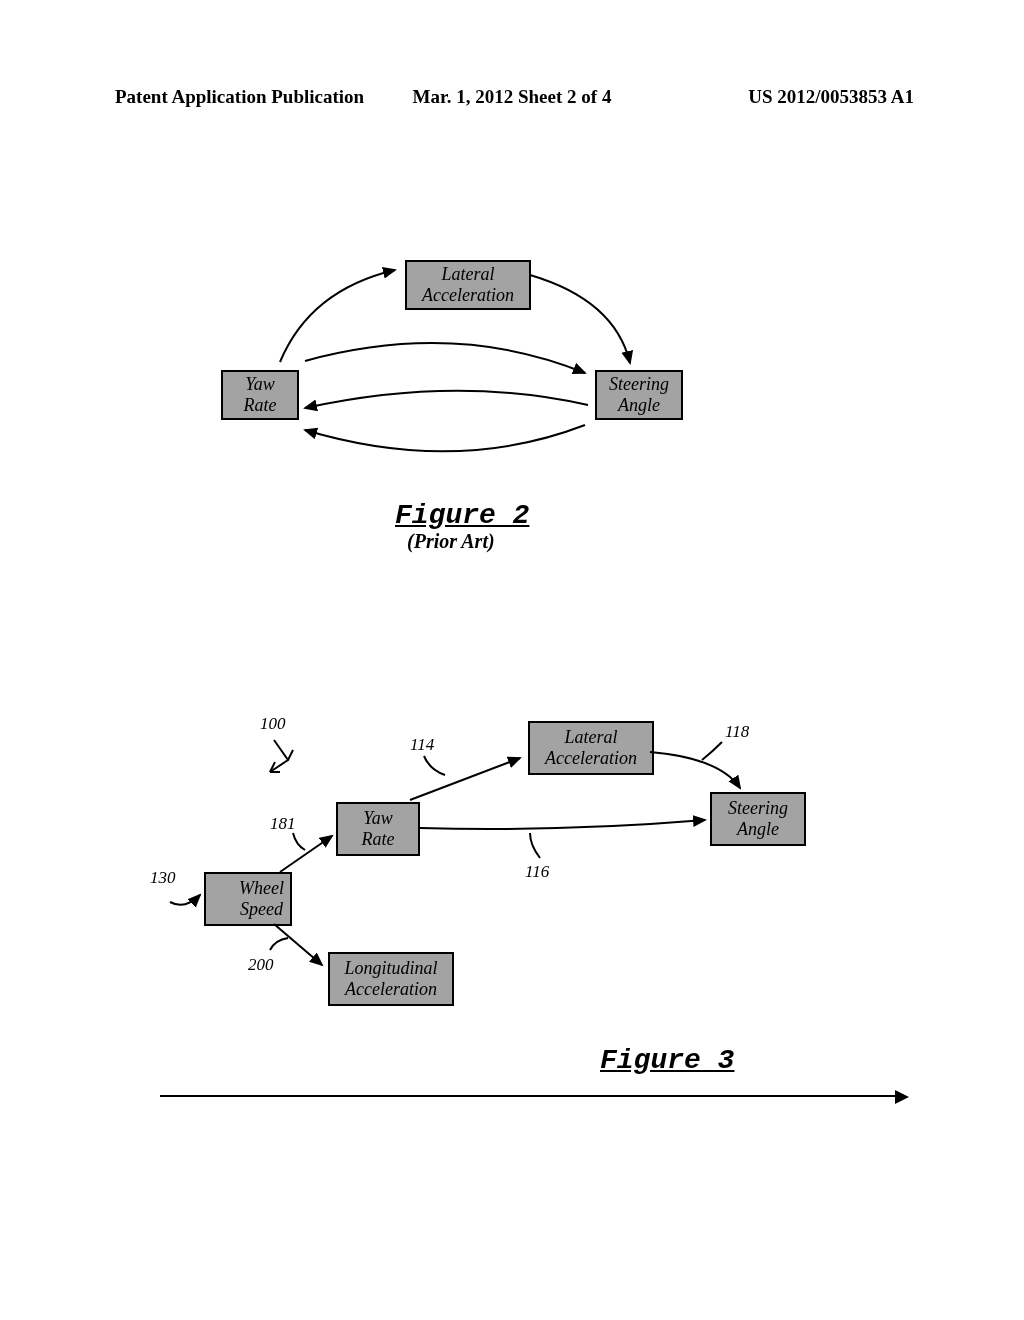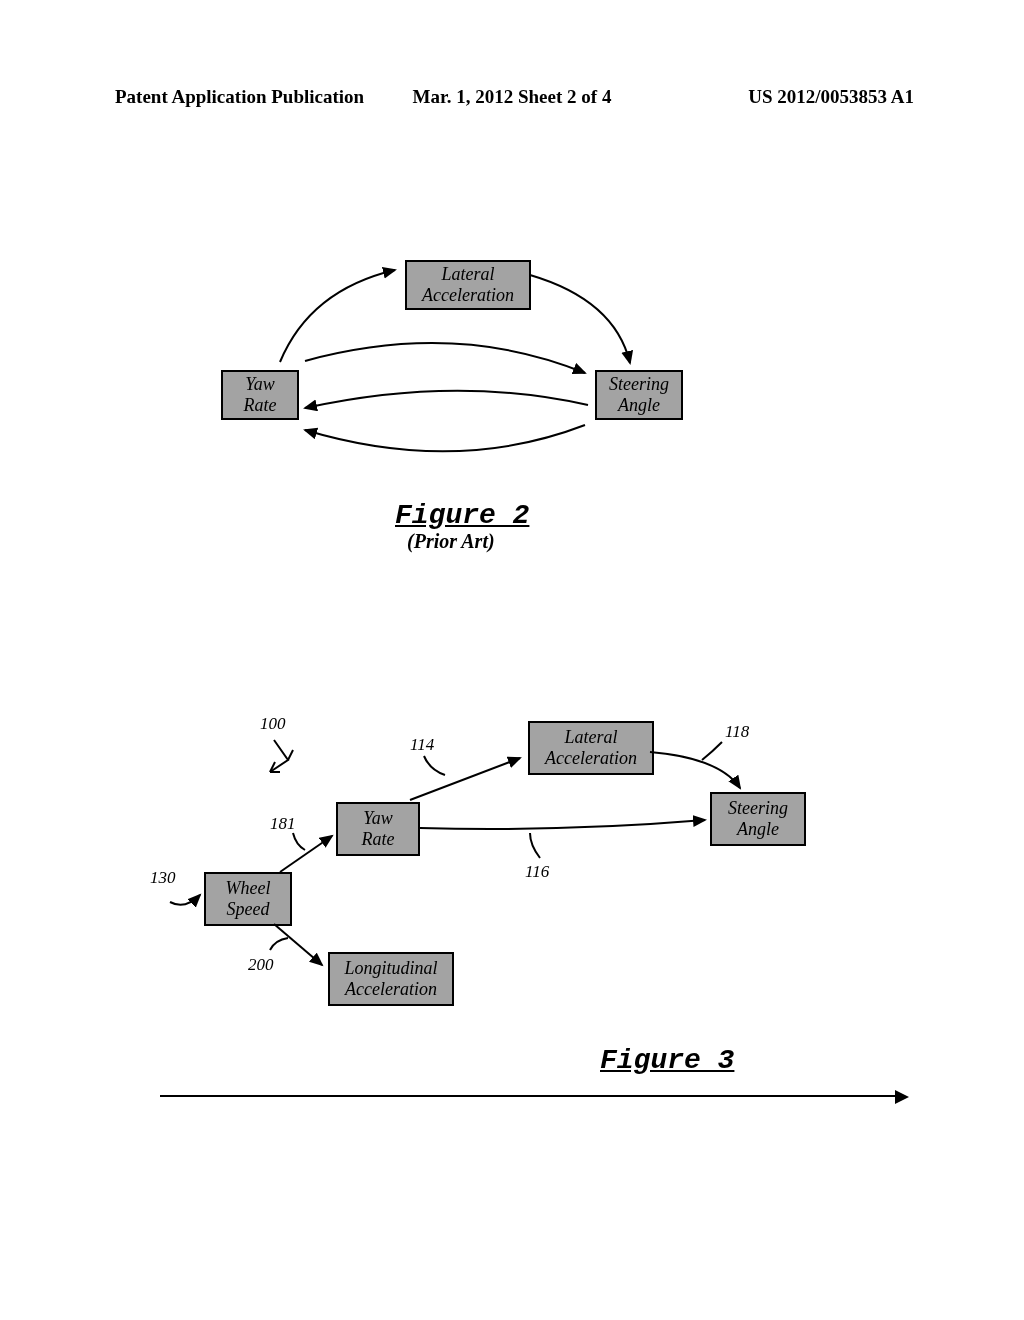--- a/index.html
+++ b/index.html
@@ -136,21 +136,21 @@
   <path d="M 588 405 Q 455 375 305 408" stroke="#000" stroke-width="2" fill="none" marker-end="url(#arrowhead2)"></path>
 
   <path d="M 585 425 Q 455 475 305 430" stroke="#000" stroke-width="2" fill="none" marker-end="url(#arrowhead2)"></path>
 </svg>
 
 <div class="fig-label" style="left:395px; top:500px;">
   <span class="underline">Figure 2</span>
 </div>
 <div class="fig-sublabel" style="left:407px; top:530px;">(Prior Art)</div>
 
-<div class="box" style="left:204px; top:872px; width:72px; height:44px;">
+<div class="box" style="left:204px; top:872px; width:72px; height:44px;justify-content:flex-end;">
   <span class="box-inner">Wheel
 Speed</span>
 </div>
 <div class="box" style="left:336px; top:802px; width:68px; height:44px;">
   <span class="box-inner">Yaw
 Rate</span>
 </div>
 <div class="box" style="left:528px; top:721px; width:110px; height:44px;">
   <span class="box-inner">Lateral
 Acceleration</span>

